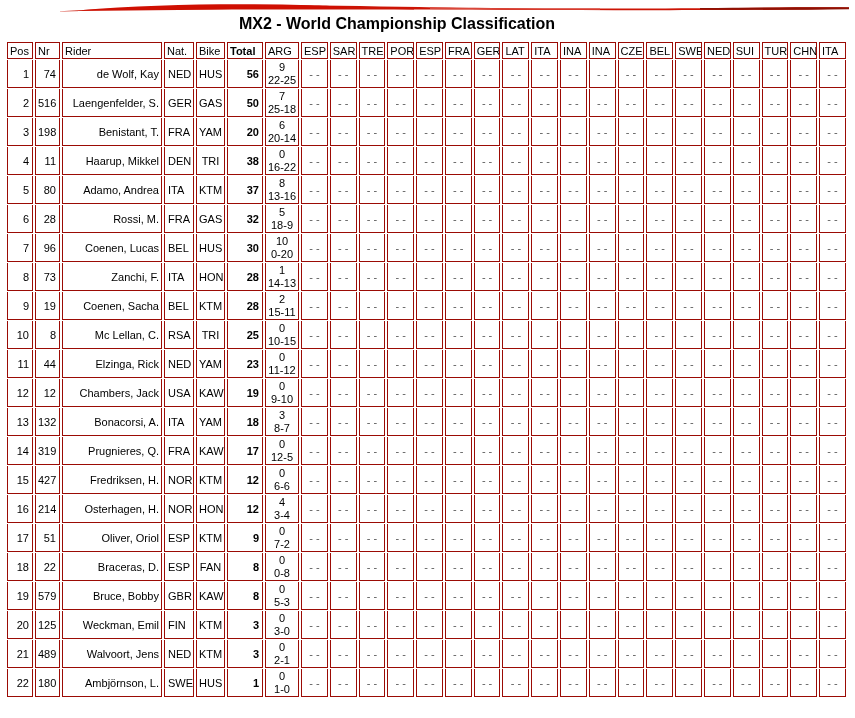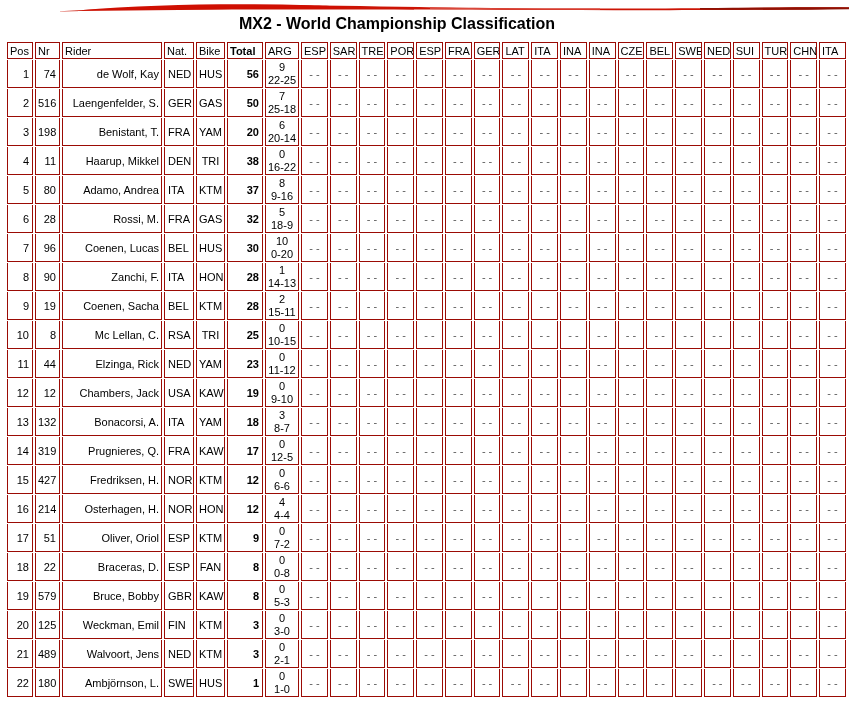--- a/index.html
+++ b/index.html
@@ -254,21 +254,21 @@
       </tr>
       <tr>
         <td class="c-pos">5</td>
         <td class="c-nr">80</td>
         <td class="c-rider">Adamo, Andrea</td>
         <td class="c-nat">ITA</td>
         <td class="c-bike">KTM</td>
         <td class="c-total">37</td>
         <td class="c-arg">
           <div class="line">8</div>
-          <div class="line">9-16</div>
+          <div class="line">13-16</div>
         </td>
         <td class="c-race">- -</td>
         <td class="c-race">- -</td>
         <td class="c-race">- -</td>
         <td class="c-race">- -</td>
         <td class="c-race">- -</td>
         <td class="c-race">- -</td>
         <td class="c-race">- -</td>
         <td class="c-race">- -</td>
         <td class="c-race">- -</td>
@@ -340,21 +340,21 @@
         <td class="c-race">- -</td>
         <td class="c-race">- -</td>
         <td class="c-race">- -</td>
         <td class="c-race">- -</td>
         <td class="c-race">- -</td>
         <td class="c-race">- -</td>
         <td class="c-race">- -</td>
       </tr>
       <tr>
         <td class="c-pos">8</td>
-        <td class="c-nr">90</td>
+        <td class="c-nr">73</td>
         <td class="c-rider">Zanchi, F.</td>
         <td class="c-nat">ITA</td>
         <td class="c-bike">HON</td>
         <td class="c-total">28</td>
         <td class="c-arg">
           <div class="line">1</div>
           <div class="line">14-13</div>
         </td>
         <td class="c-race">- -</td>
         <td class="c-race">- -</td>
@@ -595,21 +595,21 @@
       </tr>
       <tr>
         <td class="c-pos">16</td>
         <td class="c-nr">214</td>
         <td class="c-rider">Osterhagen, H.</td>
         <td class="c-nat">NOR</td>
         <td class="c-bike">HON</td>
         <td class="c-total">12</td>
         <td class="c-arg">
           <div class="line">4</div>
-          <div class="line">4-4</div>
+          <div class="line">3-4</div>
         </td>
         <td class="c-race">- -</td>
         <td class="c-race">- -</td>
         <td class="c-race">- -</td>
         <td class="c-race">- -</td>
         <td class="c-race">- -</td>
         <td class="c-race">- -</td>
         <td class="c-race">- -</td>
         <td class="c-race">- -</td>
         <td class="c-race">- -</td>

